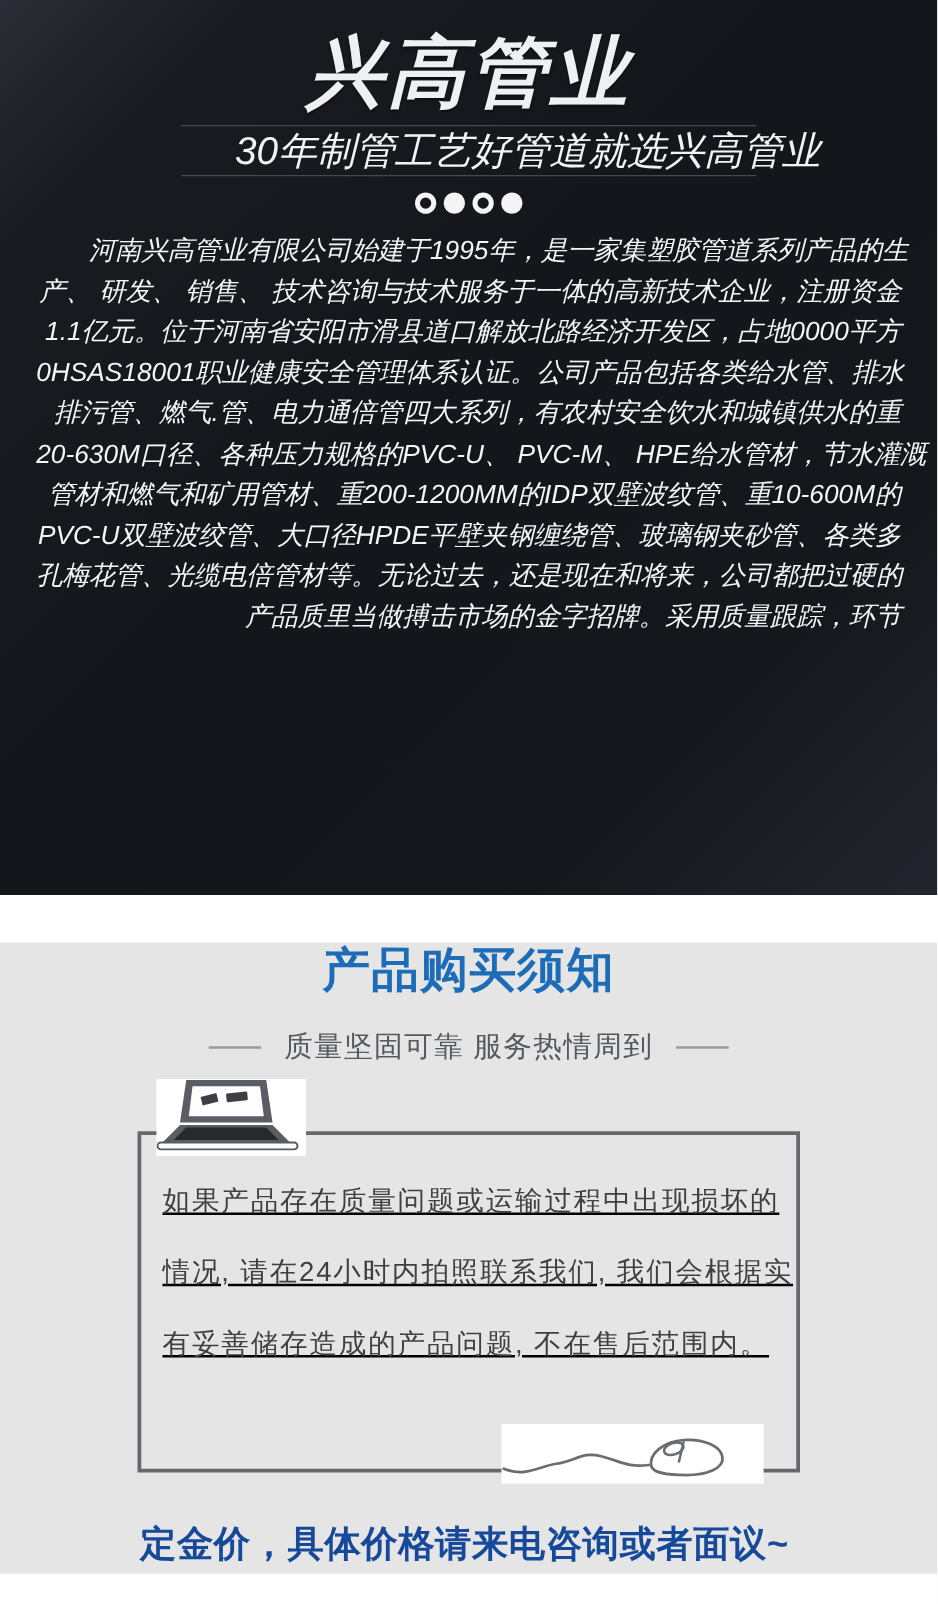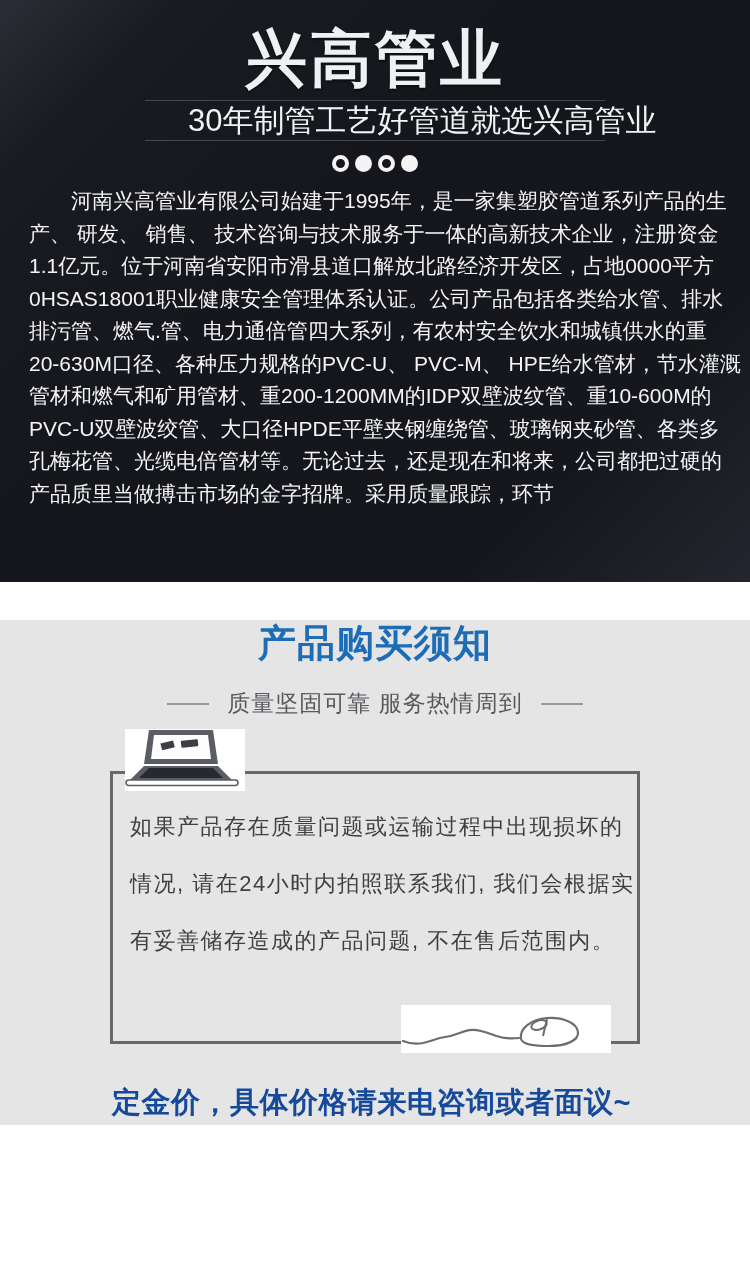--- a/index.html
+++ b/index.html
@@ -4,59 +4,60 @@
 <style>
   html,body{margin:0;padding:0;}
   body{
     width:750px;min-height:1283px;background:#ffffff;
     font-family:"Liberation Sans","DejaVu Sans",sans-serif;
   }
   .page{width:750px;min-height:1283px;overflow:hidden;background:#fff;}
 
   
   .hero{
-    height:582px;overflow:hidden;
+    height:716px;overflow:hidden;
     background:linear-gradient(135deg,#2a2d35 0%,#191b21 14%,#14161c 45%,#15171d 78%,#23262e 100%);
+    font-style:italic;
   }
   .hero-title{
     margin:0;padding-top:20px;text-align:center;
     font-size:62px;line-height:78px;font-weight:bold;letter-spacing:3px;
     color:#eef0f2;text-shadow:0 2px 2px rgba(0,0,0,.45);
   }
   .sub-wrap{width:460px;margin:2px auto 0;text-align:center;}
   .hline{height:1px;background:#45484e;}
   .hero-sub{
     color:#f2f3f4;font-size:31px;line-height:37px;padding:1px 0;
     white-space:nowrap;
     margin-left:43px;
   }
   .dots{margin-top:13px;text-align:center;height:18px;}
   .dot{display:inline-block;width:17px;height:17px;border-radius:50%;
        margin:0 3px;vertical-align:middle;box-sizing:border-box;}
   .dot.filled{background:#f4f4f4;}
   .dot.hollow{background:transparent;border:4px solid #f4f4f4;}
   .intro{margin:13px 29px 0;color:#f5f5f6;font-size:21px;line-height:32.5px;}
-  .intro-line{white-space:nowrap;}
+  .intro-line{white-space:nowrap;text-align:right;}
   .intro-line:first-child{padding-left:42px;}
 
   
   .notice{background:#e5e5e5;margin-top:19px;}
   .notice-title{
     margin:38px 0 0;text-align:center;font-size:38px;line-height:46px;
     font-weight:bold;letter-spacing:1px;color:#1c6cb8;
   }
   .tagline-row{margin-top:22px;text-align:center;white-space:nowrap;}
   .dash{display:inline-block;width:42px;height:2px;background:#9b9b9b;
         vertical-align:middle;margin:0 14px;}
   .tagline{display:inline-block;vertical-align:middle;color:#56595e;
            font-size:23px;letter-spacing:1px;}
 
   .policy-box{
     position:relative;margin:52px 0 0 110px;width:524px;height:267px;
-    border:3px solid #65686d;box-sizing:content-box;
+    border:3px solid #65686d;box-sizing:content-box;text-decoration:underline;
   }
   .laptop{position:absolute;left:12px;top:-45px;width:120px;height:62px;}
   .mouse{position:absolute;right:26px;bottom:-12px;width:210px;height:48px;}
   .policy-text{padding:24px 0 0 17px;}
   .policy-line{
     white-space:nowrap;color:#404043;font-size:22px;line-height:57px;
     letter-spacing:1.5px;
   }
 
   .reminder{margin:35px 0 0 112px;}

